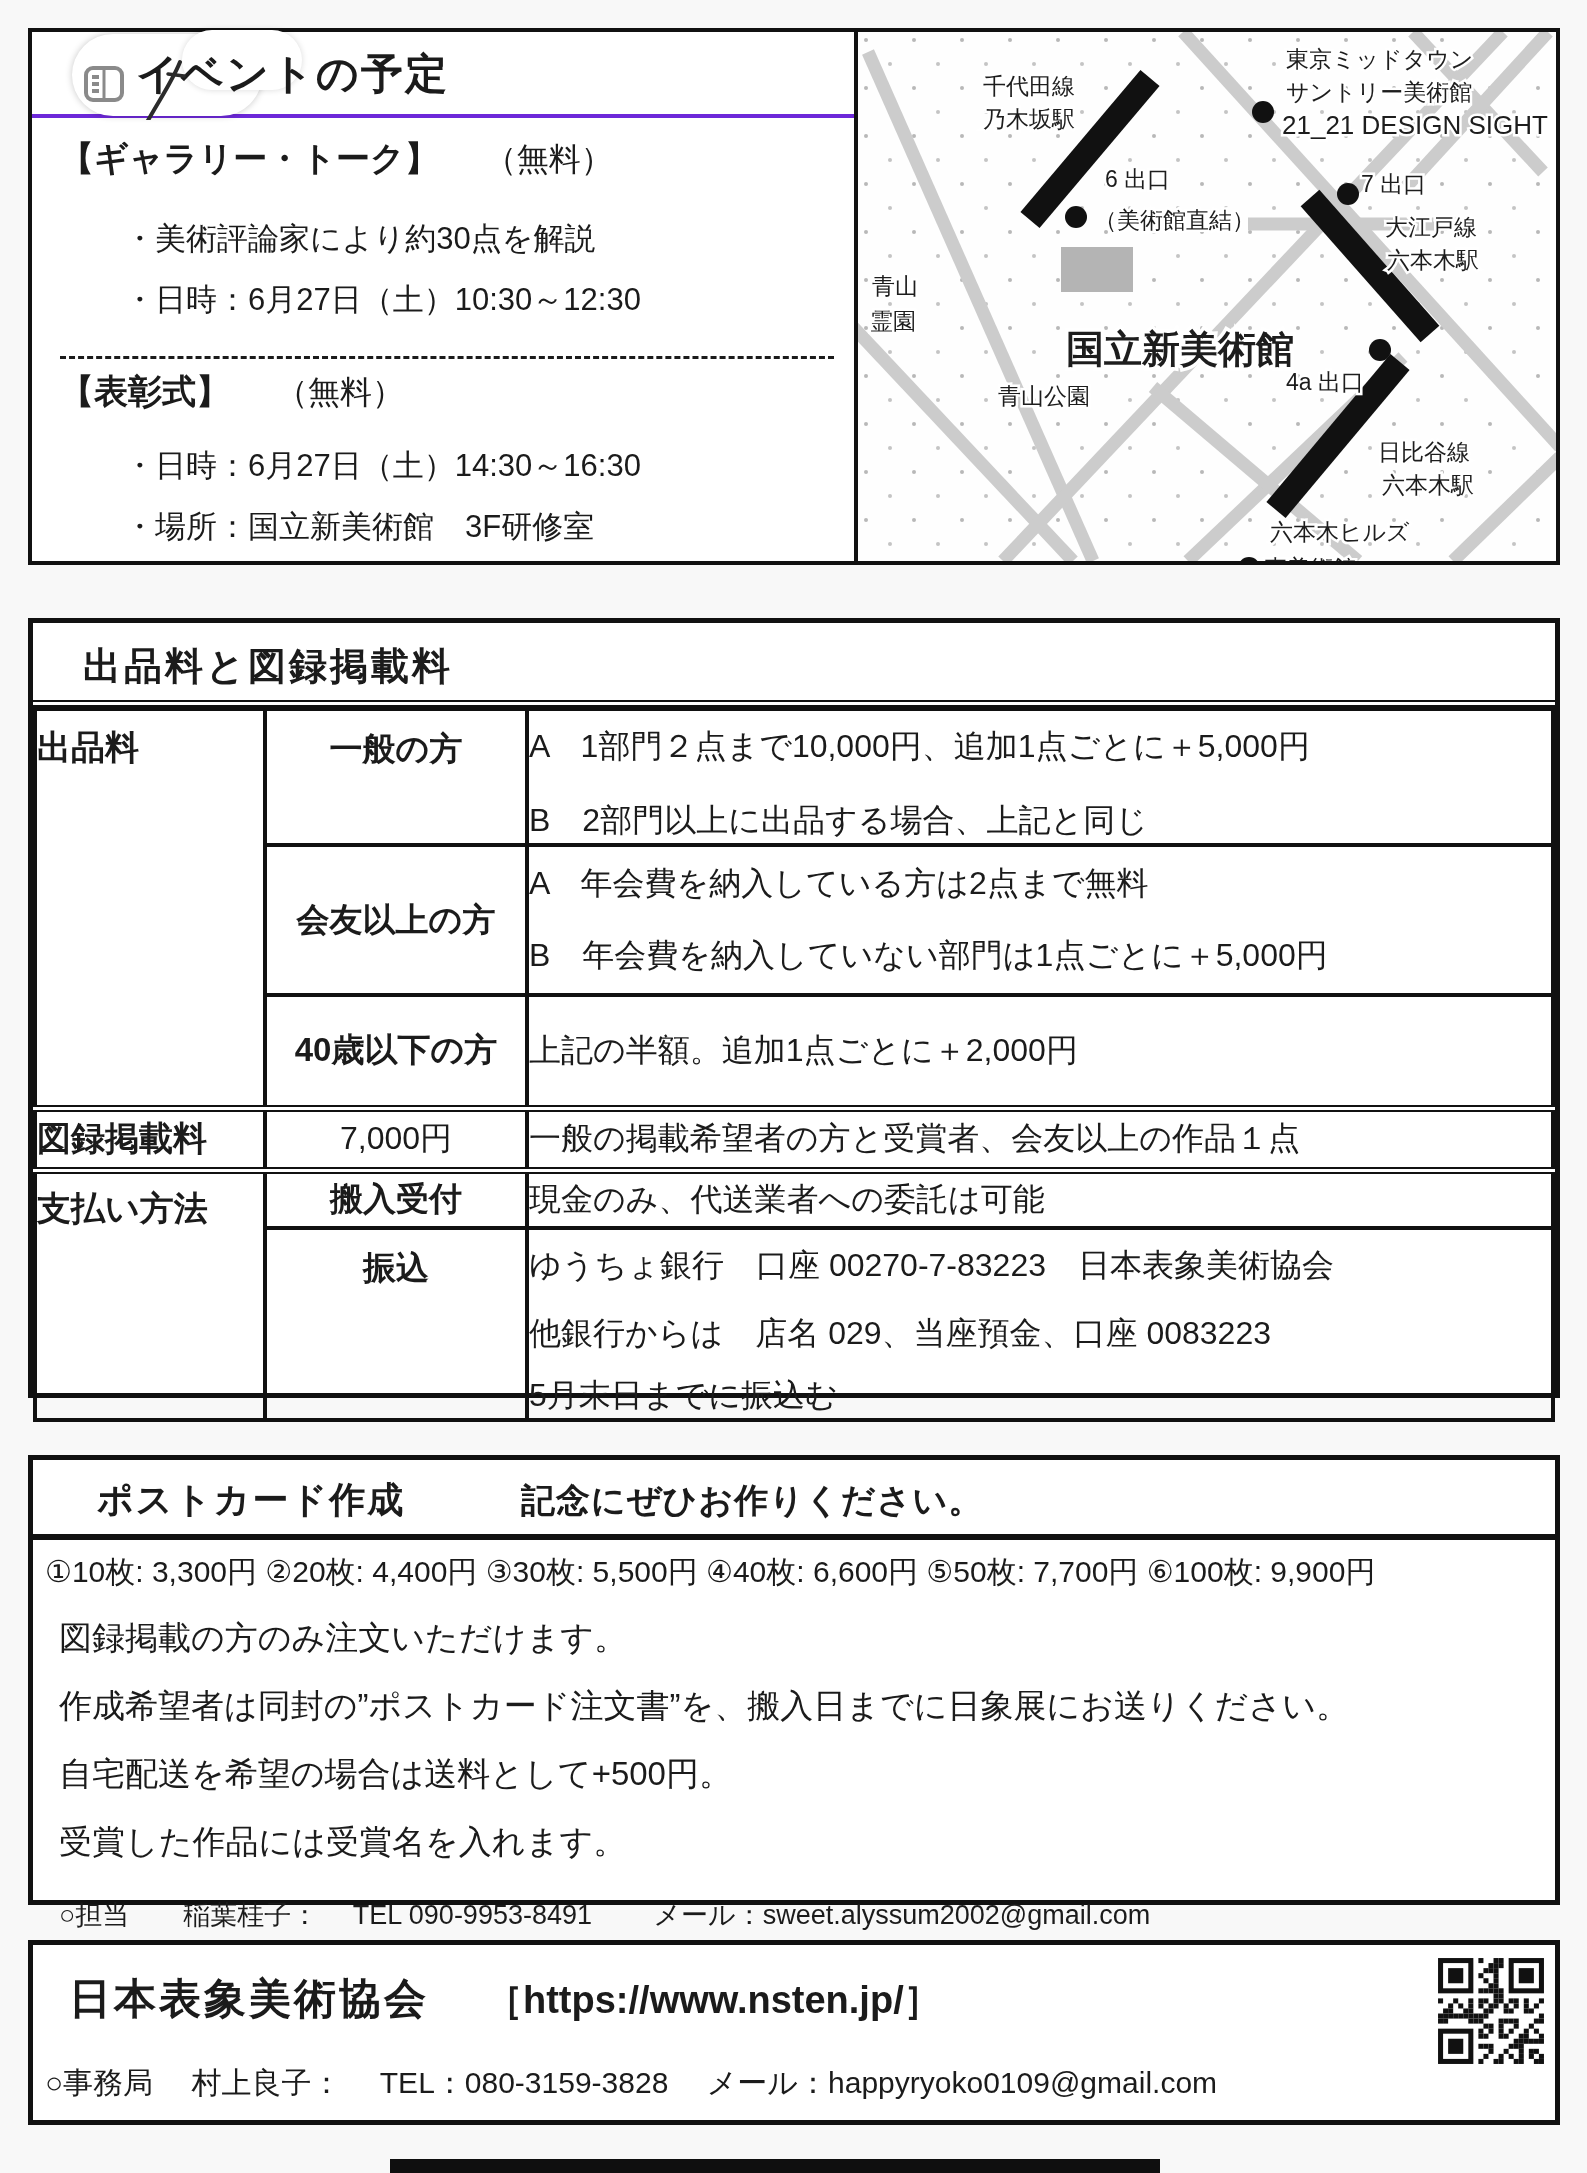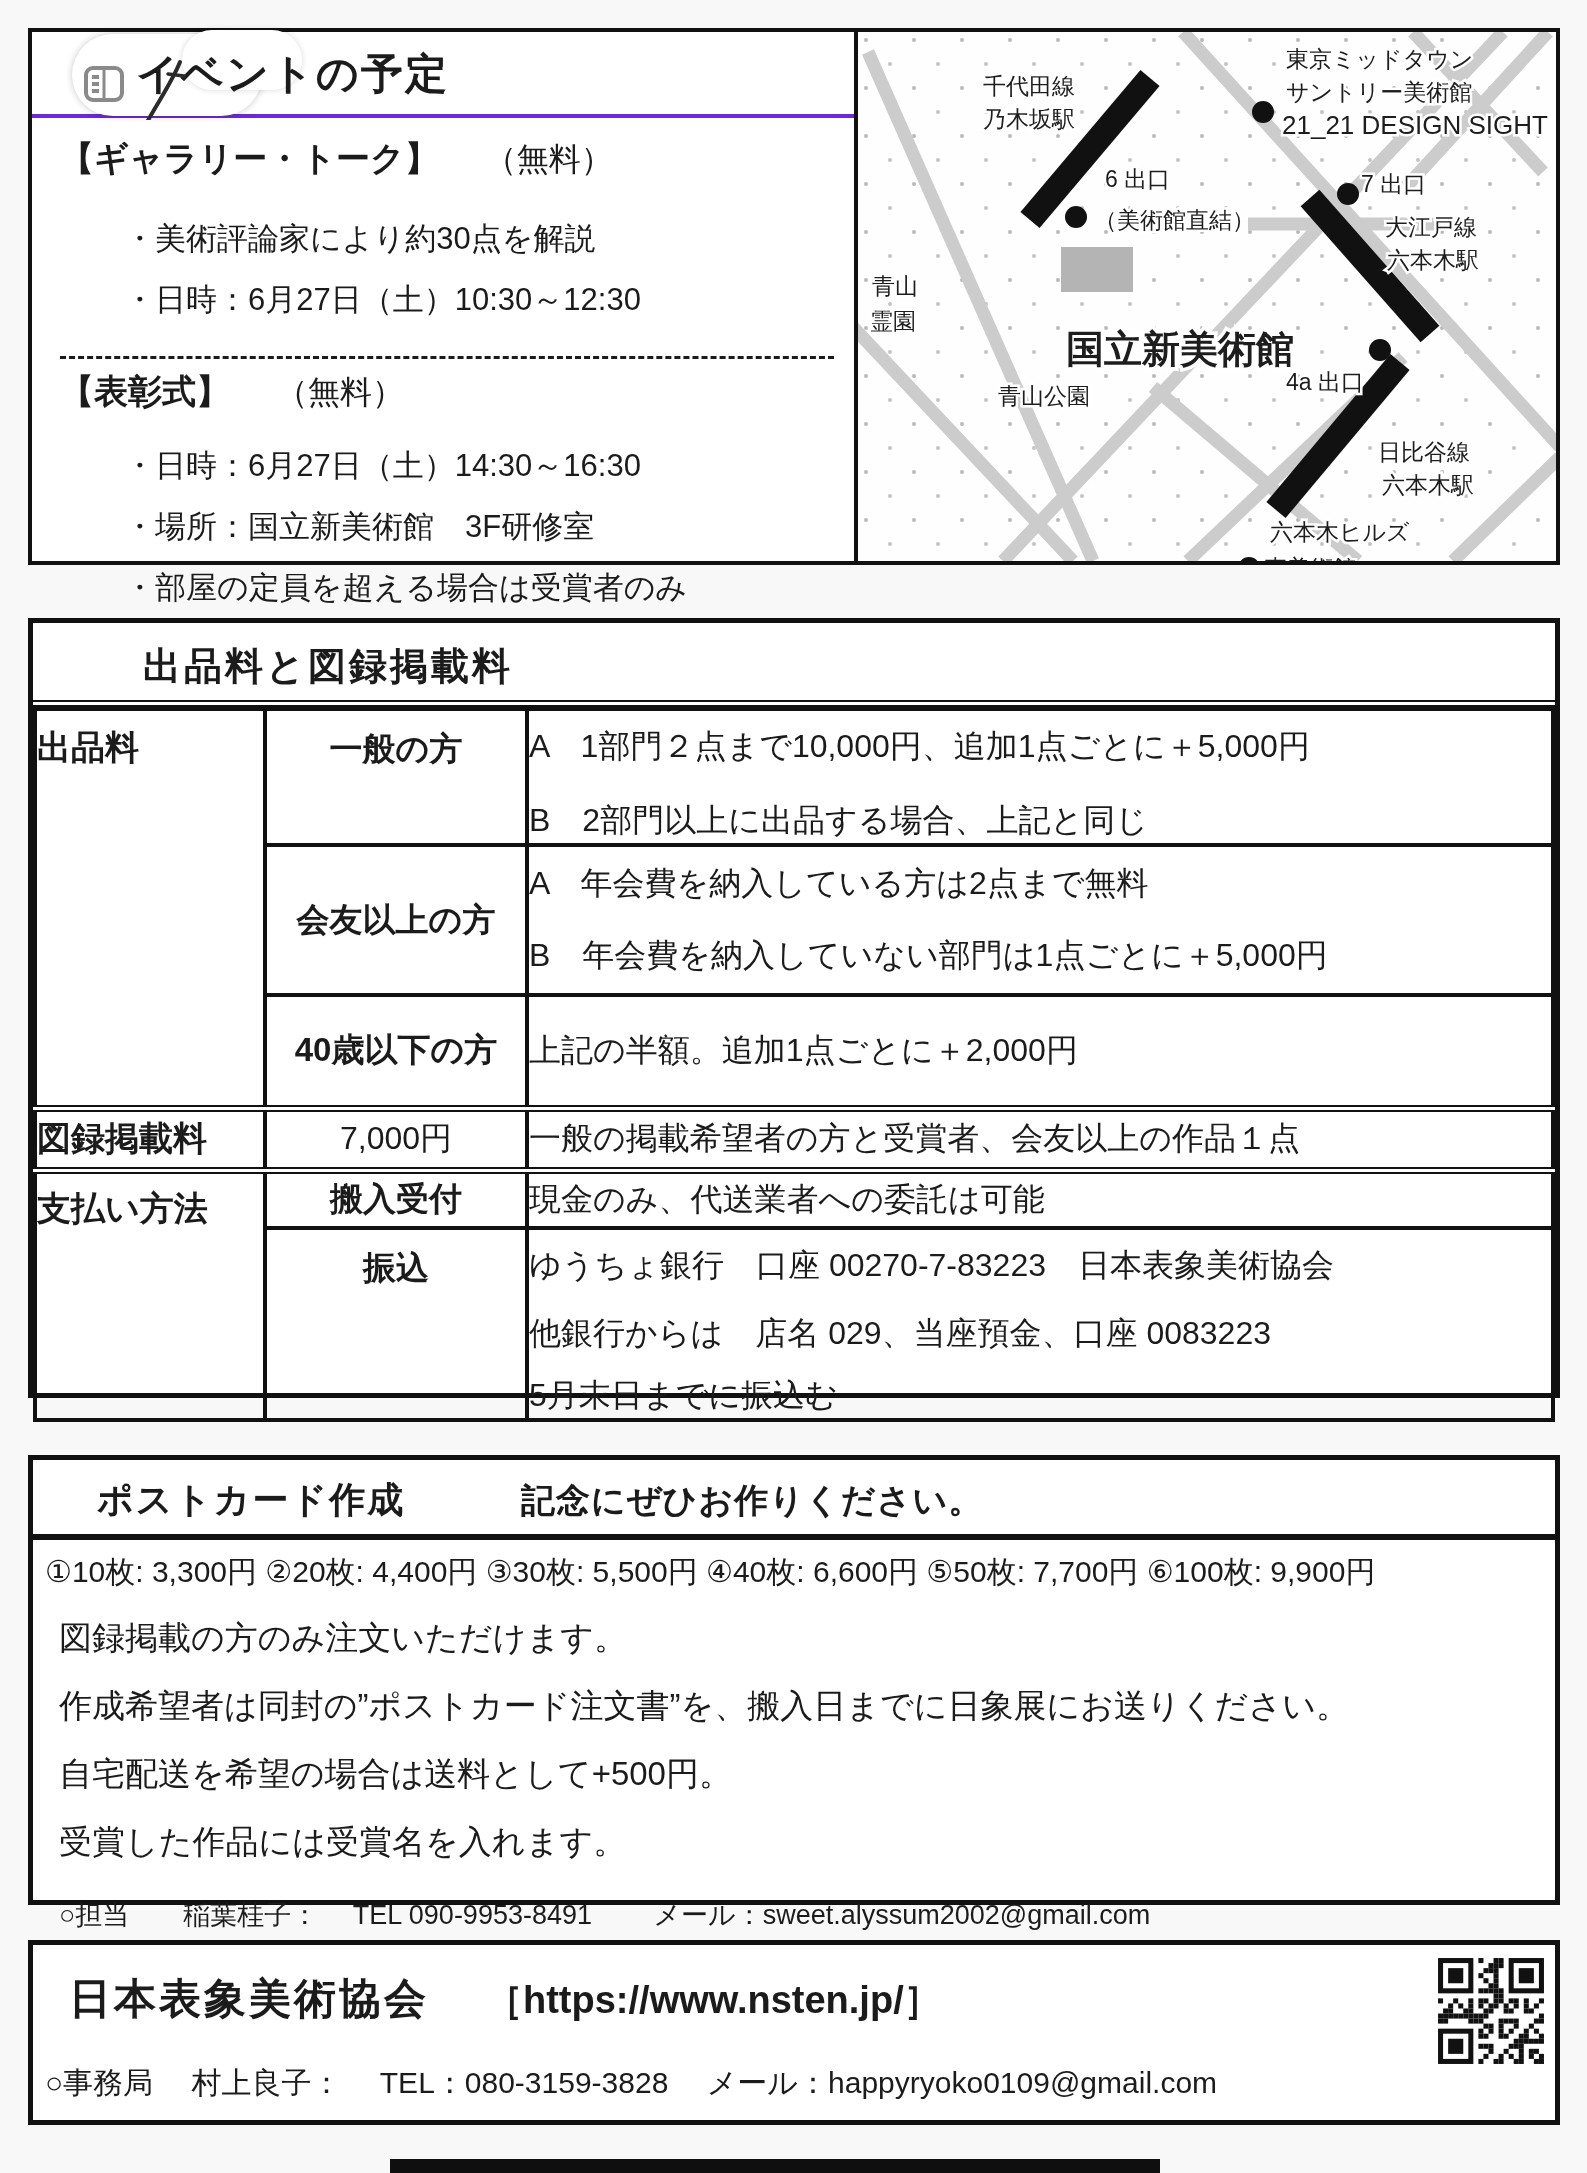--- a/index.html
+++ b/index.html
@@ -29,21 +29,21 @@
   .dashed-divider{border-top:3px dashed #1b1b1b;margin:26px 0 10px 0;}
 
   .event-map{flex:1;position:relative;background:#fdfdfd;}
   .map-label{font-size:23px;fill:#1d1d1d;paint-order:stroke;stroke:#fff;stroke-width:5px;font-weight:500;}
   .map-label.big{font-size:38px;font-weight:600;stroke-width:7px;}
   .map-label.latin{font-size:26px;}
 
   
   #fees-box{left:28px;top:618px;width:1532px;height:780px;border-width:5px;}
   .fees-title-row{height:84px;border-bottom:7px double #111;box-sizing:border-box;
-    font-size:38px;font-weight:bold;padding:18px 0 0 110px;letter-spacing:3px;}
+    font-size:38px;font-weight:bold;padding:18px 0 0 50px;letter-spacing:3px;}
   table.fees{border-collapse:collapse;width:100%;table-layout:fixed;}
   table.fees td{border:4px solid #111;vertical-align:middle;padding:0;}
   td.lbl{font-size:34px;font-weight:bold;padding-left:10px;}
   td.sublbl{font-size:33px;font-weight:bold;text-align:center;}
   td.content{font-size:32px;padding-left:34px;}
   td.content .ln{white-space:nowrap;}
   tr.dbl td{border-top:7px double #111;}
 
   
   #postcard-box{left:28px;top:1455px;width:1532px;height:450px;border-width:5px;}
@@ -105,21 +105,20 @@
       </div>
 
       <div class="event-section" style="padding-top:0;">
         <div class="sec-head">
           <span class="h">【表彰式】</span>
           <span class="fee">（無料）</span>
         </div>
         <div class="sec-items" style="margin-top:20px;">
           <div>・日時：6月27日（土）14:30～16:30</div>
           <div>・場所：国立新美術館　3F研修室</div>
-          <div>・部屋の定員を超える場合は受賞者のみ</div>
         </div>
       </div>
     </div>
 
     <div class="event-map">
       <svg width="698" height="529" viewBox="0 0 698 529">
         <defs>
           <pattern id="dots" width="48" height="48" patternUnits="userSpaceOnUse">
             <circle cx="8" cy="8" r="2" fill="#b8b8b8"></circle>
             <circle cx="32" cy="32" r="2" fill="#c4c4c4"></circle>

